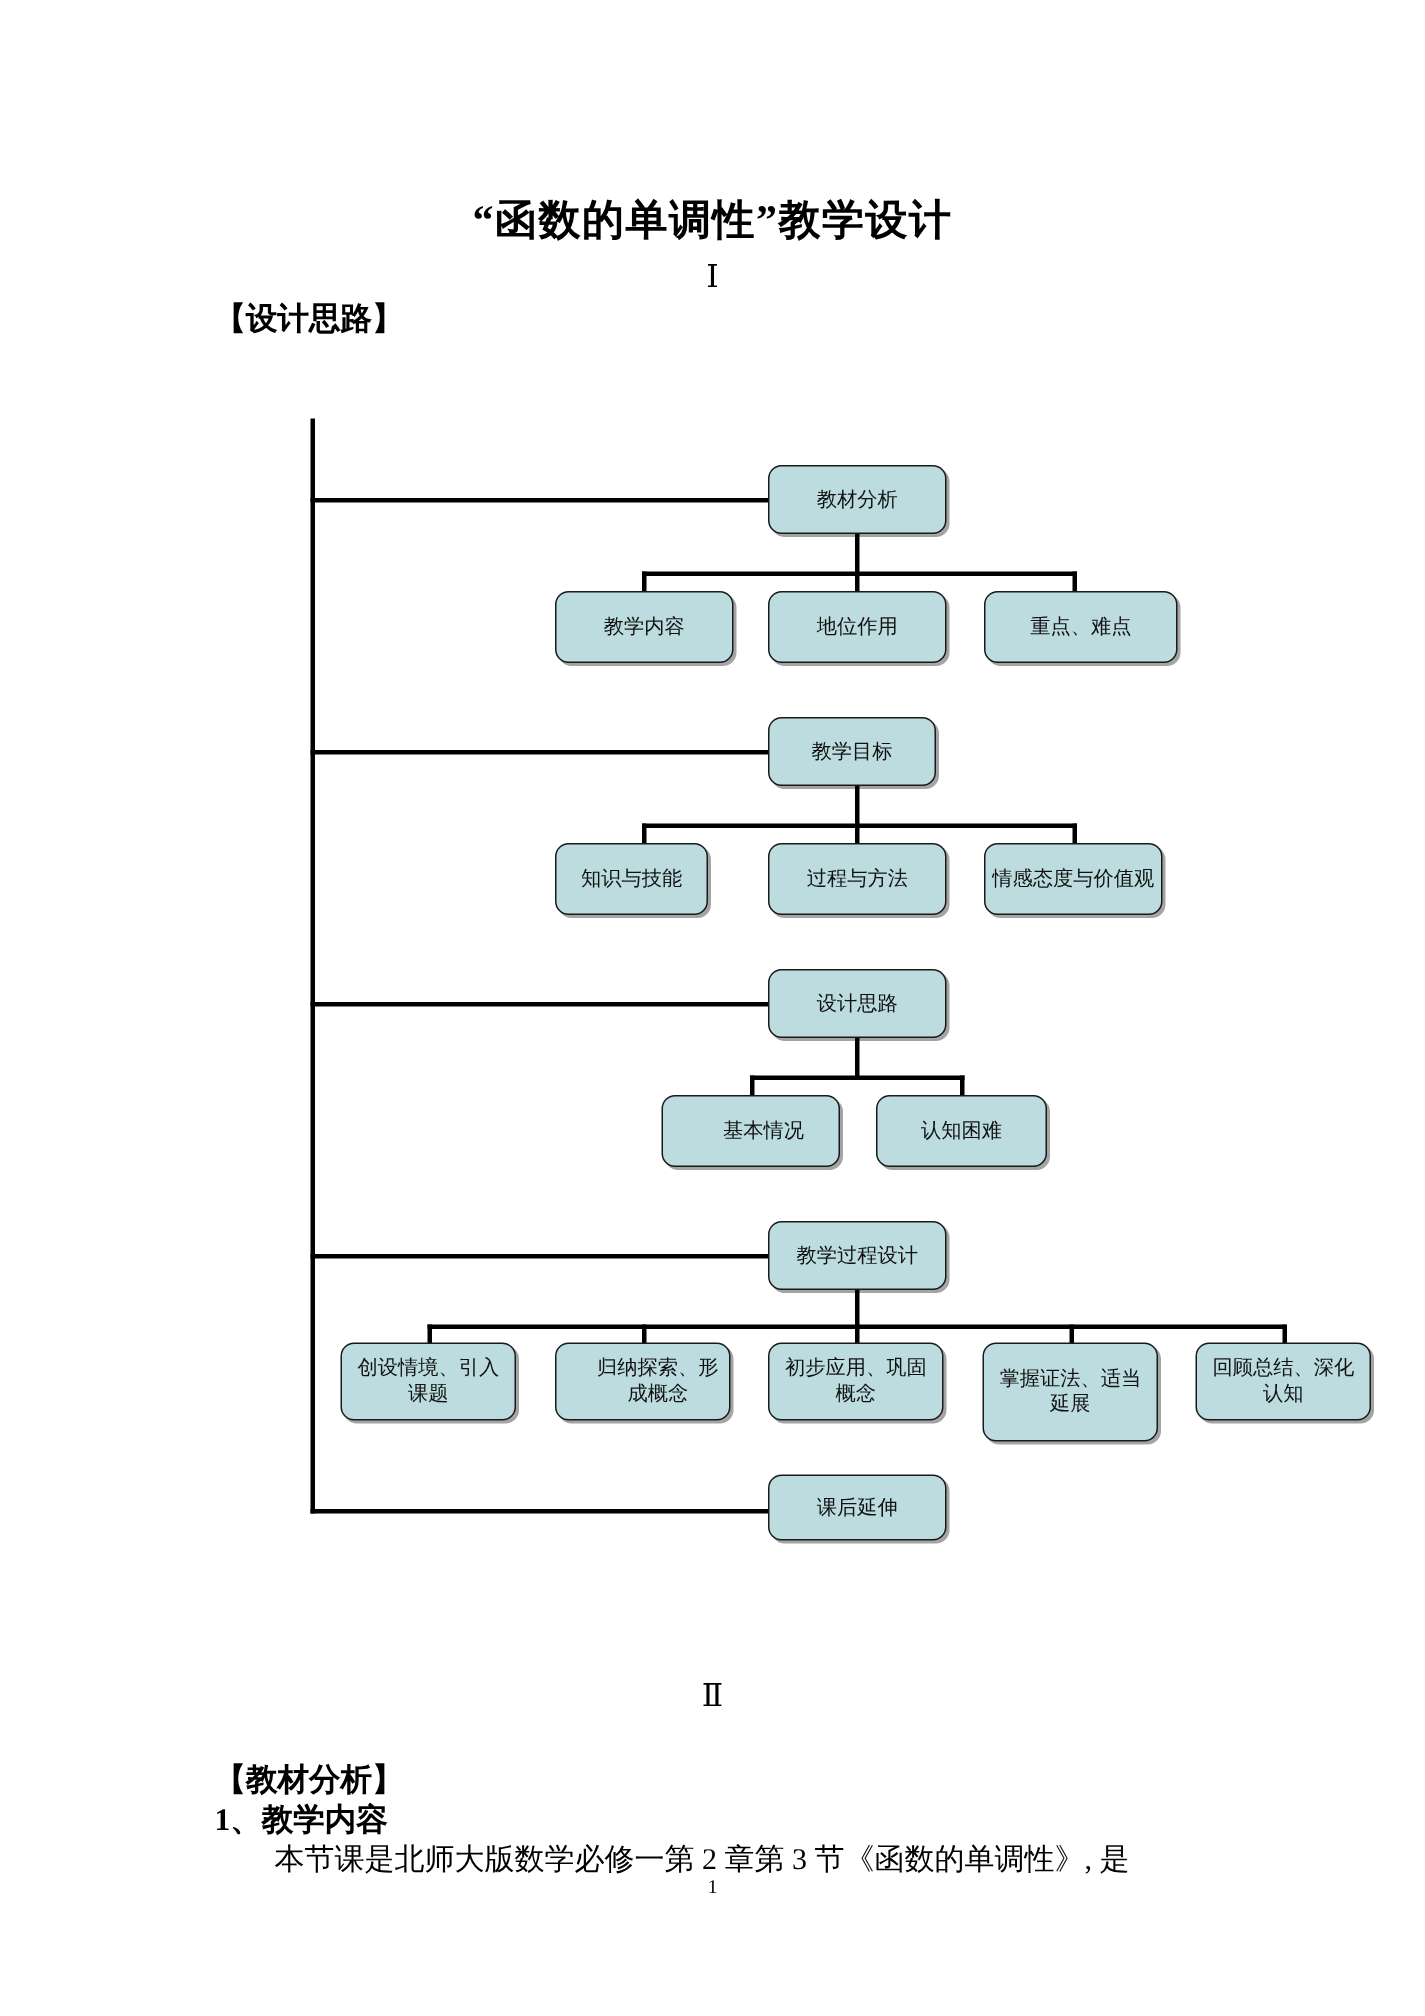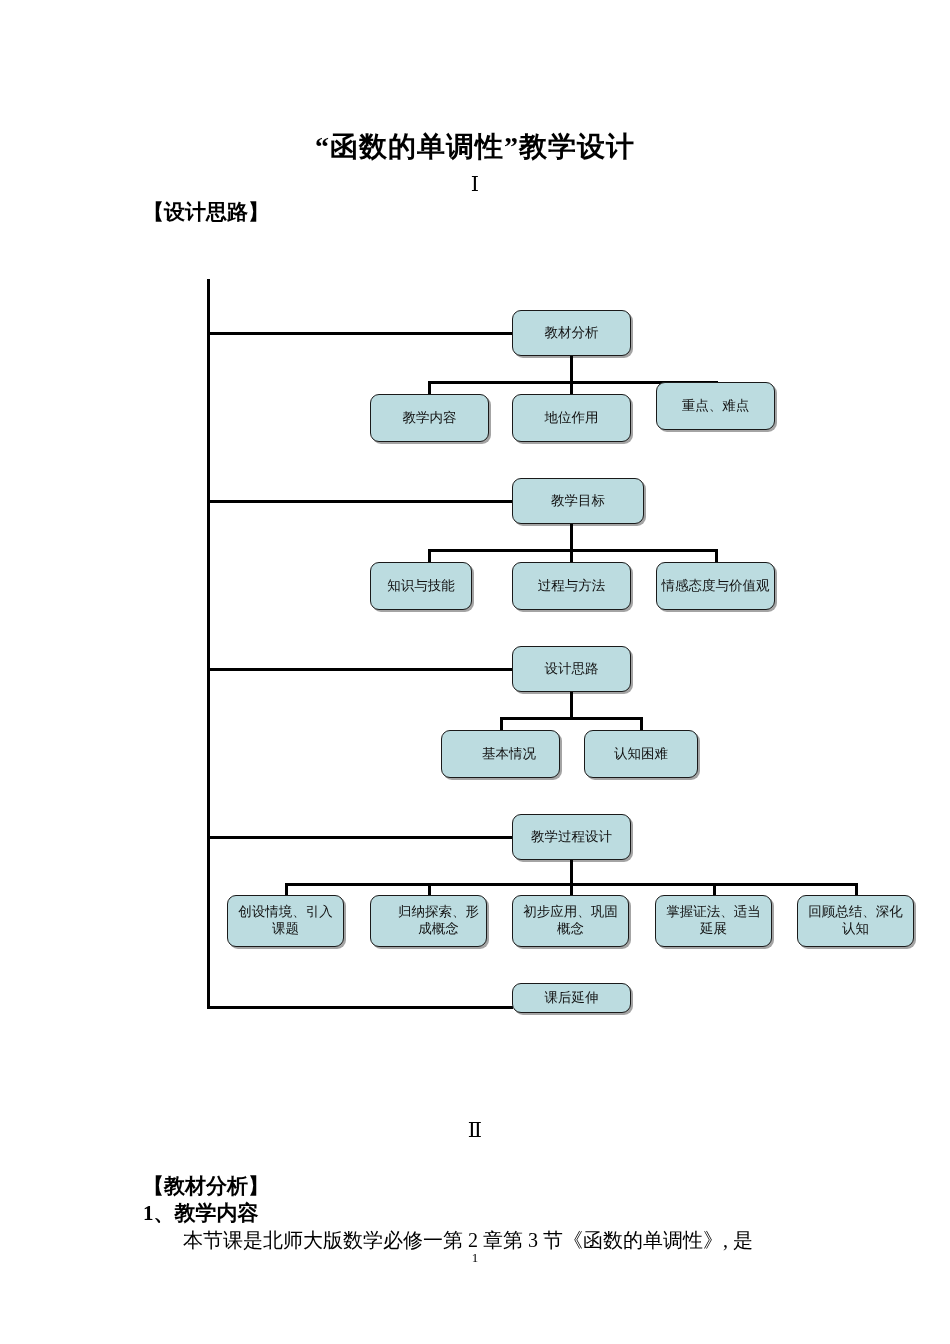--- a/index.html
+++ b/index.html
@@ -157,26 +157,26 @@
     <div class="line h" style="left:428px; top:381px; width:290px;"></div>
     <div class="line v" style="left:428px; top:381px; height:14px;"></div>
     <div class="line v" style="left:570px; top:381px; height:14px;"></div>
     <div class="line v" style="left:715px; top:381px; height:14px;"></div>
     <div class="node" style="left:370px; top:394px; width:119px; height:48px;">
       <span>教学内容</span>
     </div>
     <div class="node" style="left:512px; top:394px; width:119px; height:48px;">
       <span>地位作用</span>
     </div>
-    <div class="node" style="left:656px; top:382px; width:119px; height:48px;">
+    <div class="node" style="left:656px; top:394px; width:129px; height:48px;">
       <span>重点、难点</span>
     </div>
 
     <div class="line h" style="left:207px; top:500px; width:306px;"></div>
-    <div class="node" style="left:512px; top:478px; width:132px; height:46px;">
+    <div class="node" style="left:512px; top:478px; width:112px; height:46px;">
       <span>教学目标</span>
     </div>
     <div class="line v" style="left:570px; top:524px; height:27px;"></div>
     <div class="line h" style="left:428px; top:549px; width:290px;"></div>
     <div class="line v" style="left:428px; top:549px; height:14px;"></div>
     <div class="line v" style="left:570px; top:549px; height:14px;"></div>
     <div class="line v" style="left:715px; top:549px; height:14px;"></div>
     <div class="node" style="left:370px; top:562px; width:102px; height:48px;">
       <span>知识与技能</span>
     </div>
@@ -215,29 +215,29 @@
     <div class="line v" style="left:855px; top:883px; height:13px;"></div>
     <div class="node" style="left:227px; top:895px; width:117px; height:52px;">
       <span>创设情境、引入课题</span>
     </div>
     <div class="node" style="left:370px; top:895px; width:117px; height:52px;padding-left:24px;">
       <span>归纳探索、形成概念</span>
     </div>
     <div class="node" style="left:512px; top:895px; width:117px; height:52px;">
       <span>初步应用、巩固概念</span>
     </div>
-    <div class="node" style="left:655px; top:895px; width:117px; height:52px;">
+    <div class="node" style="left:655px; top:895px; width:117px; height:66px;">
       <span>掌握证法、适当延展</span>
     </div>
     <div class="node" style="left:797px; top:895px; width:117px; height:52px;">
       <span>回顾总结、深化认知</span>
     </div>
 
     <div class="line h" style="left:207px; top:1006px; width:306px;"></div>
-    <div class="node" style="left:512px; top:983px; width:119px; height:30px;">
+    <div class="node" style="left:512px; top:983px; width:119px; height:44px;">
       <span>课后延伸</span>
     </div>
 
   </div>
 
   <div class="roman-ii">Ⅱ</div>
   <div class="section-head head-jcfx">【教材分析】</div>
   <div class="section-head head-jxnr">1、教学内容</div>
   <div class="body-para">本节课是北师大版数学必修一第 2 章第 3 节《函数的单调性》, 是</div>
 

